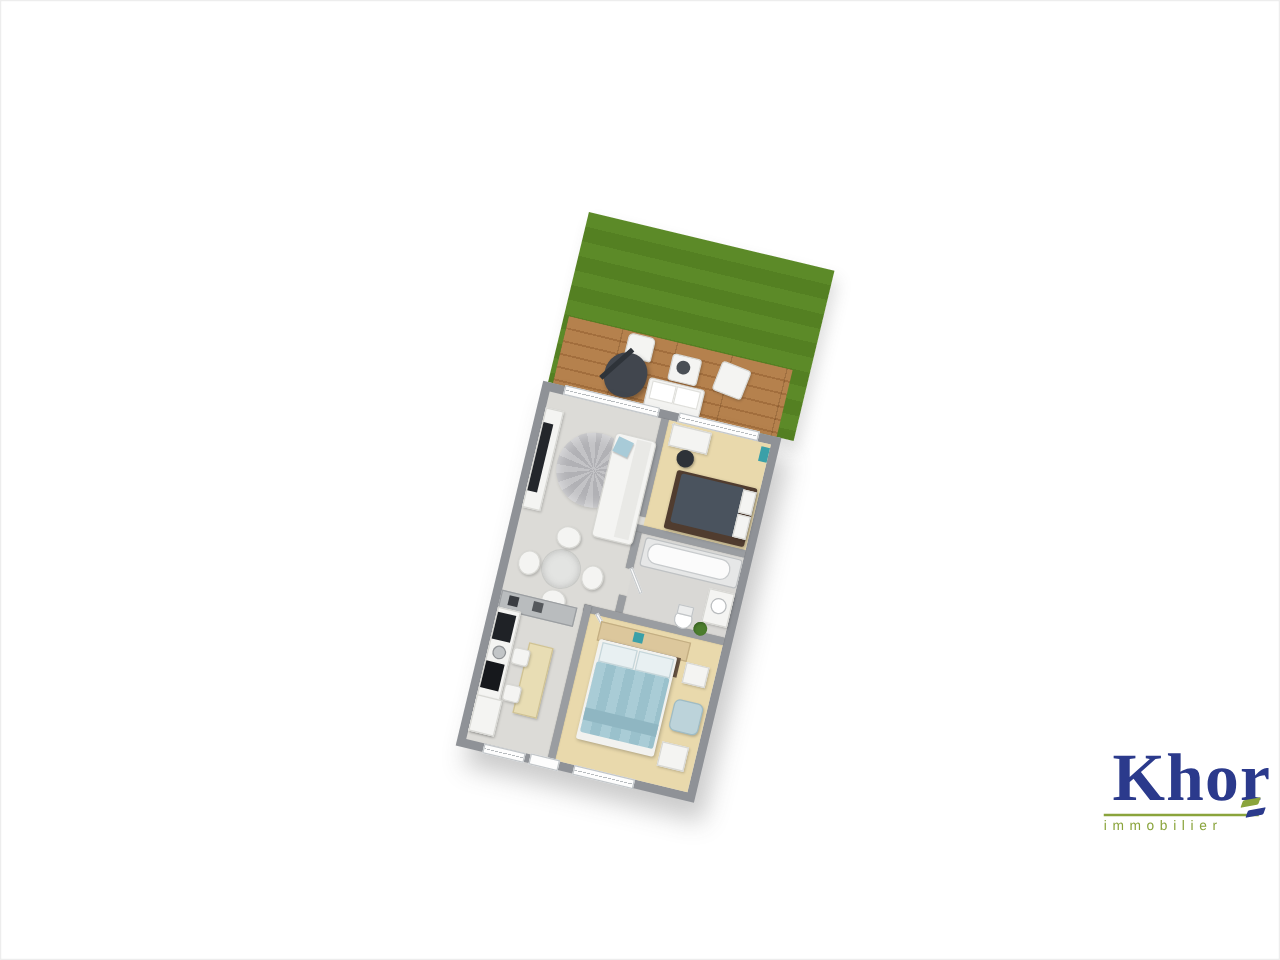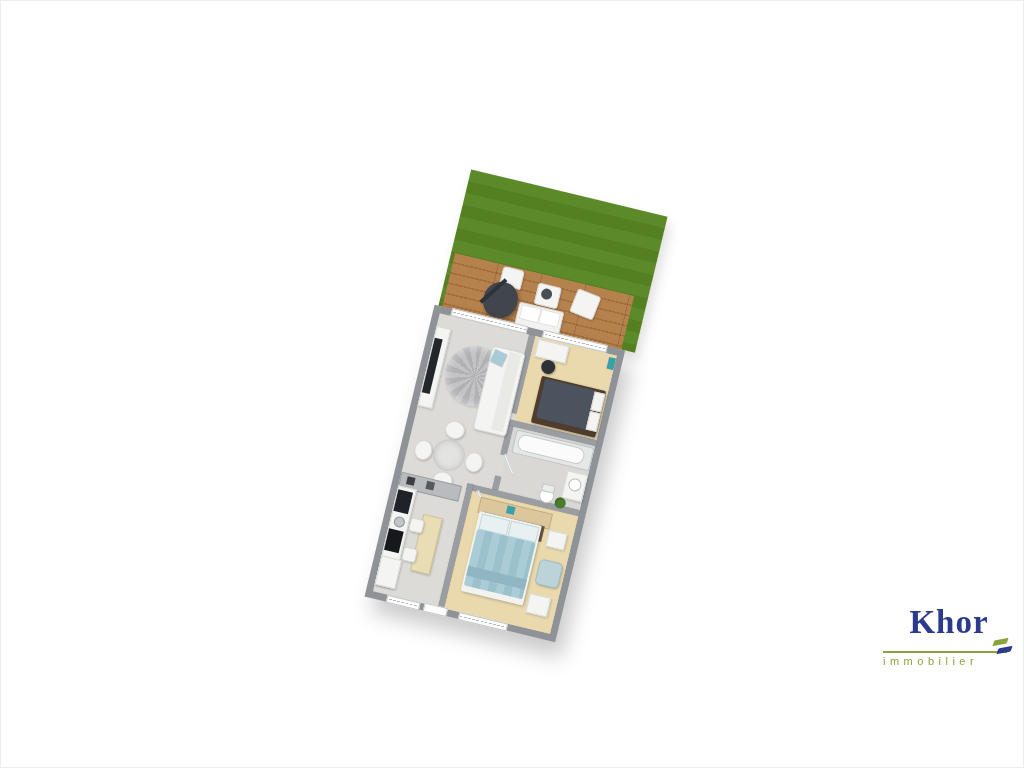--- a/index.html
+++ b/index.html
@@ -31,22 +31,22 @@
   
   .white{background:#f4f4f2;border:1px solid #d8d8d4;box-shadow:1px 1px 2px rgba(0,0,0,.18);}
   .soft{border-radius:3px;}
   .round{border-radius:50%;}
   .win{background:#fdfdfd;border:1px solid #c3c7ca;box-sizing:border-box;
        background-image:linear-gradient(180deg,transparent 45%,#b7bbbe 45%,#b7bbbe 55%,transparent 55%);}
   .door{width:3px;background:#fdfdfd;border:1px solid #c9ccce;box-sizing:border-box;}
 
   
   .logo{left:880px;top:606px;width:136px;height:66px;}
-  .logo-name{position:absolute;left:0;top:-8px;width:100%;text-align:center;
-             font-family:"Liberation Serif",serif;font-weight:bold;font-size:33px;line-height:46px;
+  .logo-name{position:absolute;left:0;top:-8px;width:100%;text-align:right;
+             font-family:"Liberation Serif",serif;font-weight:bold;font-size:54px;line-height:46px;
              color:#2b3a8c;letter-spacing:1px;}
   .logo-line{position:absolute;left:2px;top:44px;width:124px;height:2px;background:#8aa43c;}
   .logo-tag{position:absolute;left:2px;top:48px;font-size:11px;letter-spacing:4.5px;color:#8aa43c;}
   .leaf{position:absolute;width:13px;height:6px;border-radius:1px;}
   .leaf-green{left:113px;top:32px;background:#8aa43c;transform:skewX(-30deg) rotate(-12deg);}
   .leaf-blue{left:117px;top:40px;background:#2b3a8c;transform:skewX(-30deg) rotate(-12deg);}
 </style>
 </head>
 <body>
 

